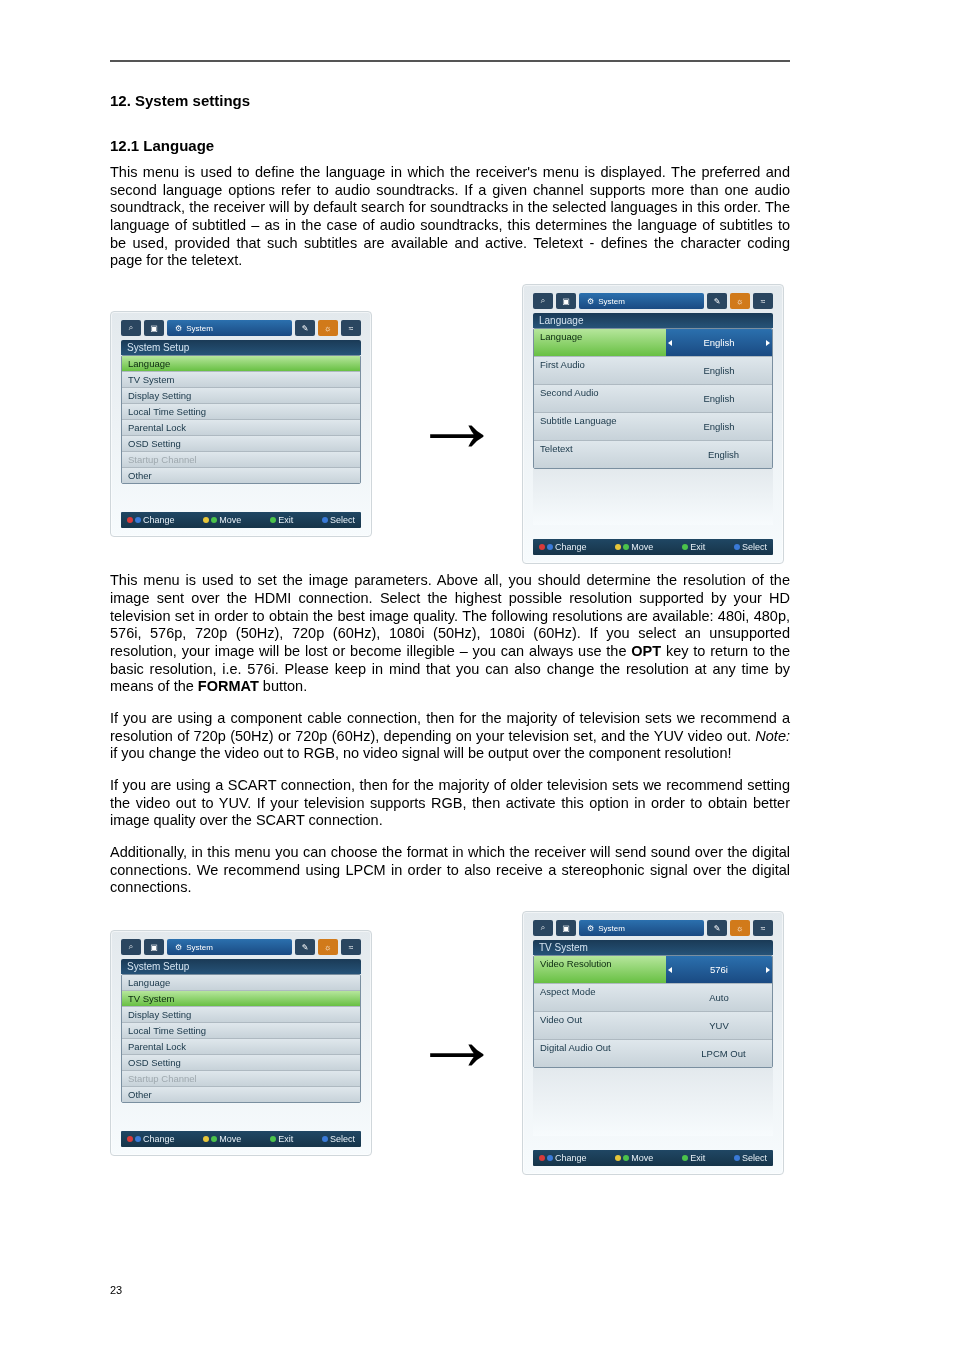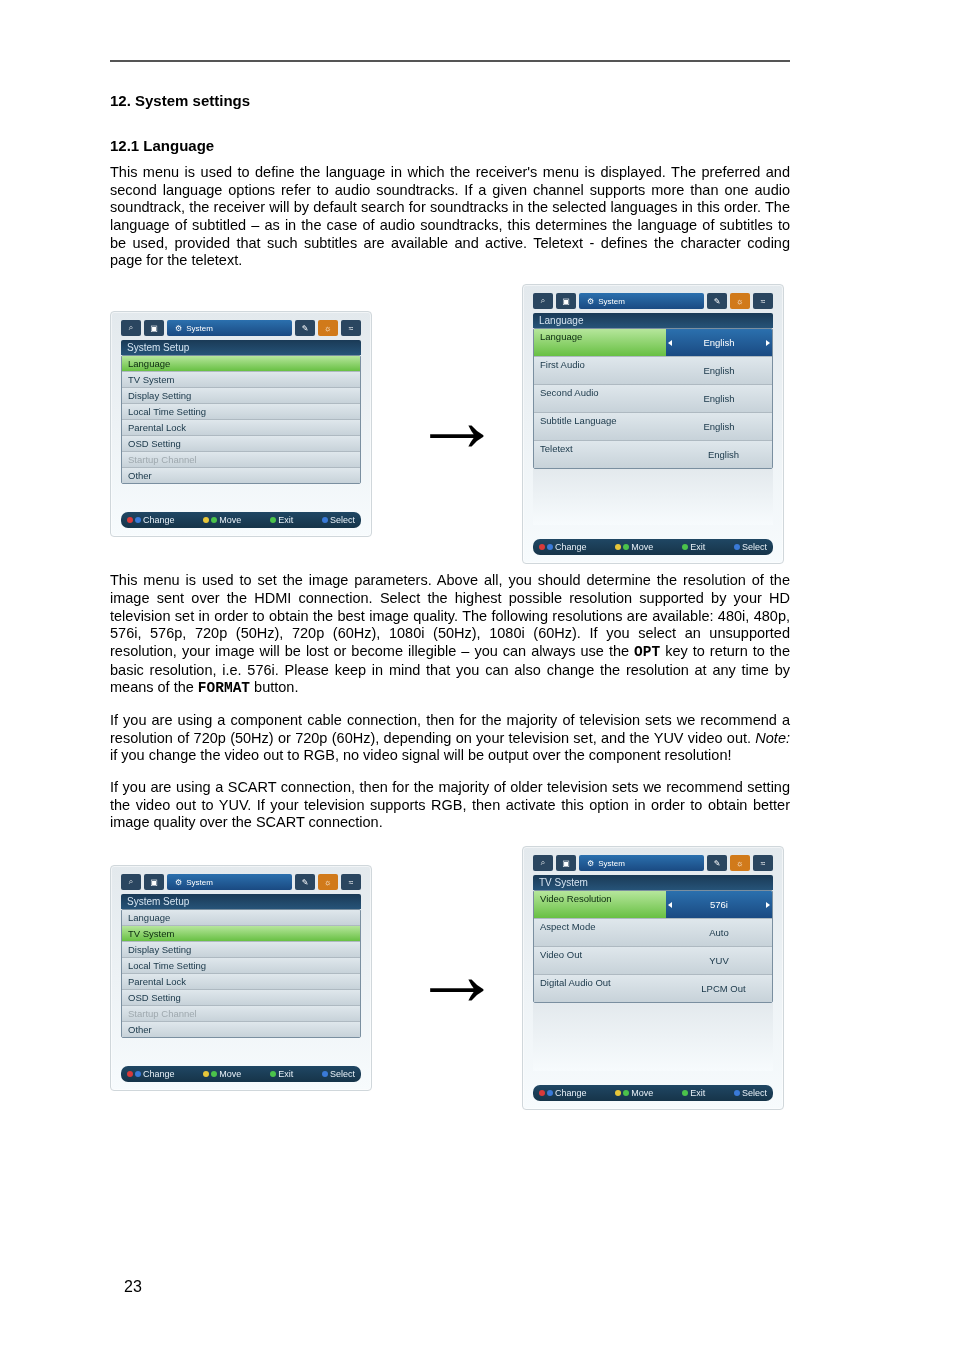--- a/index.html
+++ b/index.html
@@ -32,21 +32,21 @@
     font-size: 15px;
     margin-top: 28px;
     margin-bottom: 10px;
   }
   .para {
     font-size: 14.5px;
     line-height: 1.22;
     text-align: justify;
     margin-bottom: 14px;
   }
-  .para b { font-weight: bold; font-family: Liberation Mono, monospace; }
+  .para b { font-weight: bold; }
   .para i { }
 
   
   .fig-row {
     display: flex;
     align-items: center;
     gap: 40px;
     margin: 8px 0 8px 0;
   }
   .fig-row .arrow {
@@ -124,21 +124,21 @@
     color: #9fa9af;
   }
   .hint-bar {
     margin-top: 28px;
     display: flex;
     gap: 8px;
     font-size: 9px;
     color: #e7f0f7;
     background: linear-gradient(#204764, #163449);
     padding: 3px 6px;
-    border-radius: 7px;
+    border-radius: 1px;
     justify-content: space-between;
   }
   .hint-bar .hg { display: flex; align-items: center; gap: 2px; }
   .hint-bar .led { width: 6px; height: 6px; border-radius: 50%; display: inline-block; }
   .hint-bar .red { background: #d83a3a; }
   .hint-bar .yellow { background: #e7c63a; }
   .hint-bar .green { background: #4bc24b; }
   .hint-bar .blue { background: #3a7ad8; }
 
   
@@ -171,23 +171,23 @@
     transform: translateY(-50%);
   }
   .opt-row.selected .val::before { left: 2px; border-right: 4px solid #fff; }
   .opt-row.selected .val::after  { right: 2px; border-left: 4px solid #fff; }
 
   .opt-filler { height: 56px; background: linear-gradient(#e3e9ed, #f7fbfd); }
   .right-shot .hint-bar { margin-top: 14px; }
 
   .page-num {
     position: absolute;
-    left: 124px;
+    left: 110px;
     bottom: 55px;
-    font-size: 16px;
+    font-size: 11px;
     margin-top: 32px;
   }
 </style>
 </head>
 <body>
 
 <div class="page">
   <hr class="hr-top">
 
   <div class="heading">12. System settings</div>
@@ -309,20 +309,21 @@
   <div class="para">
     <span>This menu is used to set the image parameters. Above all, you should determine the resolution of the image sent over the HDMI connection. Select the highest possible resolution supported by your HD television set in order to obtain the best image quality. The following resolutions are available: 480i, 480p, 576i, 576p, 720p (50Hz), 720p (60Hz), 1080i (50Hz), 1080i (60Hz). If you select an unsupported resolution, your image will be lost or become illegible – you can always use the </span><b>OPT</b><span> key to return to the basic resolution, i.e. 576i. Please keep in mind that you can also change the resolution at any time by means of the </span><b>FORMAT</b><span> button.</span>
   </div>
 
   <div class="para">
     <span>If you are using a component cable connection, then for the majority of television sets we recommend a resolution of 720p (50Hz) or 720p (60Hz), depending on your television set, and the YUV video out. </span><i>Note:</i><span> if you change the video out to RGB, no video signal will be output over the component resolution!</span>
   </div>
 
   <div class="para">If you are using a SCART connection, then for the majority of older television sets we recommend setting the video out to YUV. If your television supports RGB, then activate this option in order to obtain better image quality over the SCART connection.</div>
 
+  <div class="para">Additionally, in this menu you can choose the format in which the receiver will send sound over the digital connections. We recommend using LPCM in order to also receive a stereophonic signal over the digital connections.</div>
 
   <div class="fig-row">
 
     <div class="menu-shot">
       <div class="top-icons">
         <div class="icon">⌕</div>
         <div class="icon">▣</div>
         <div class="icon active">
           <span>⚙</span>
           <span>System</span>

